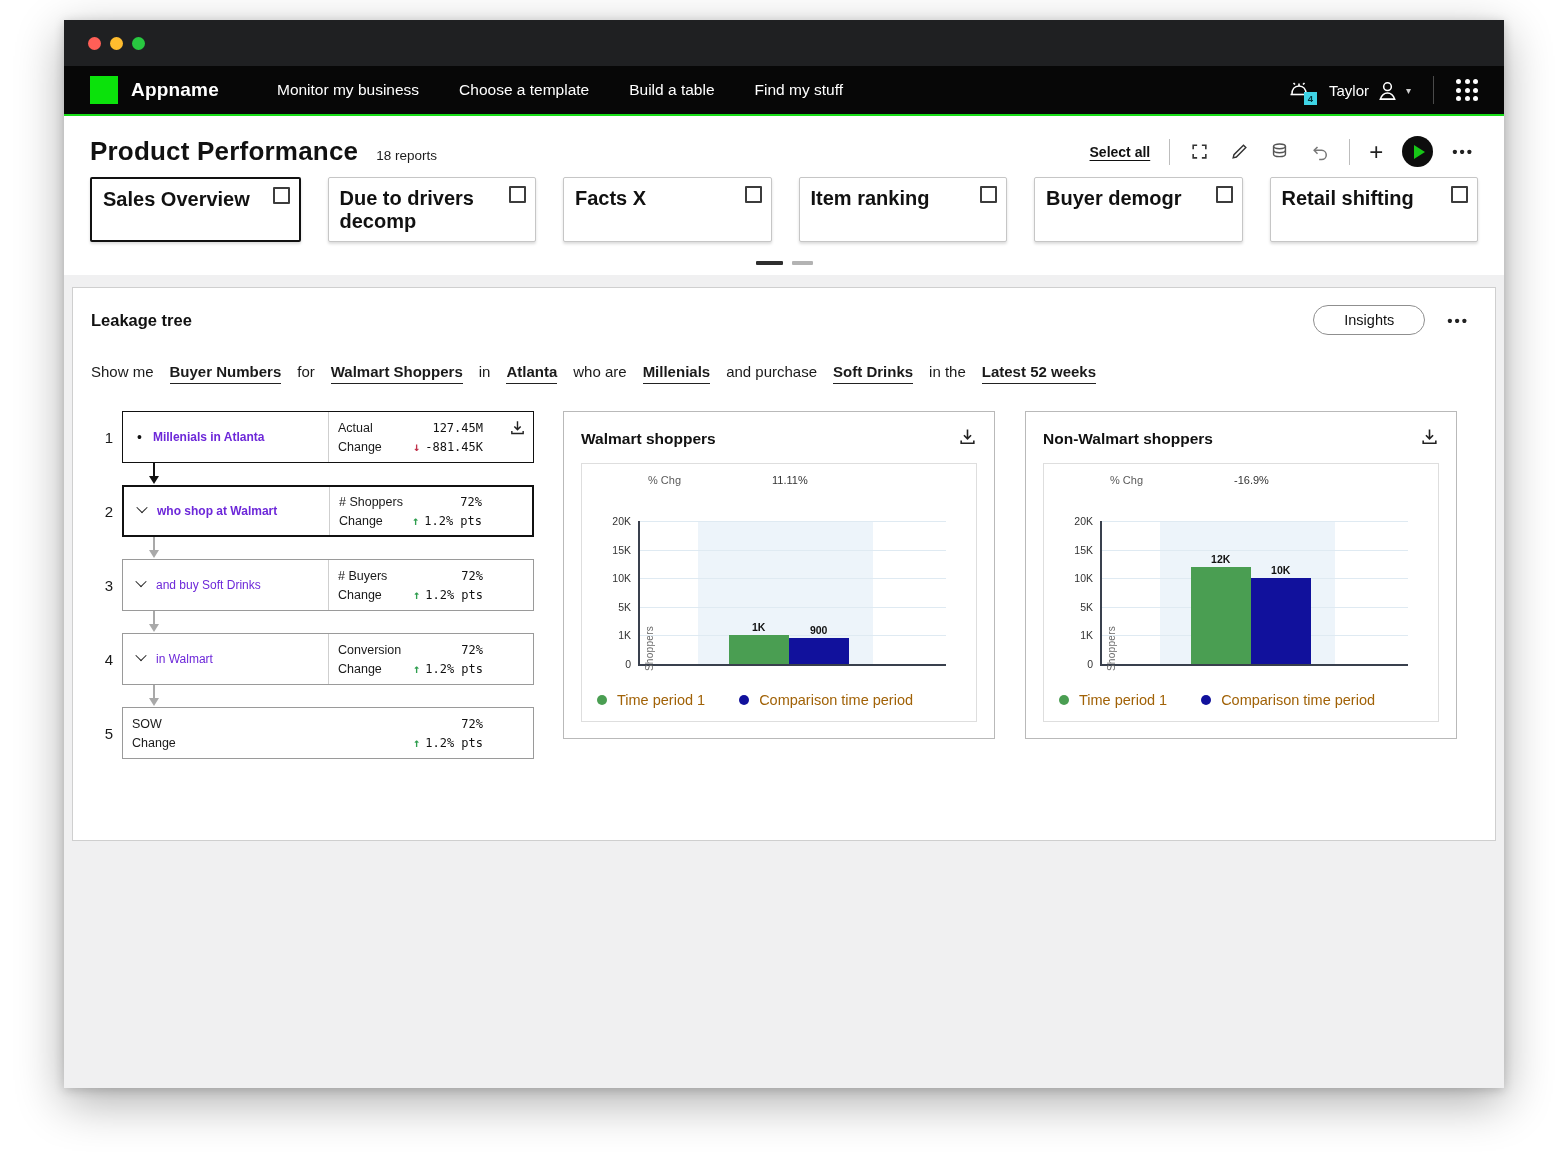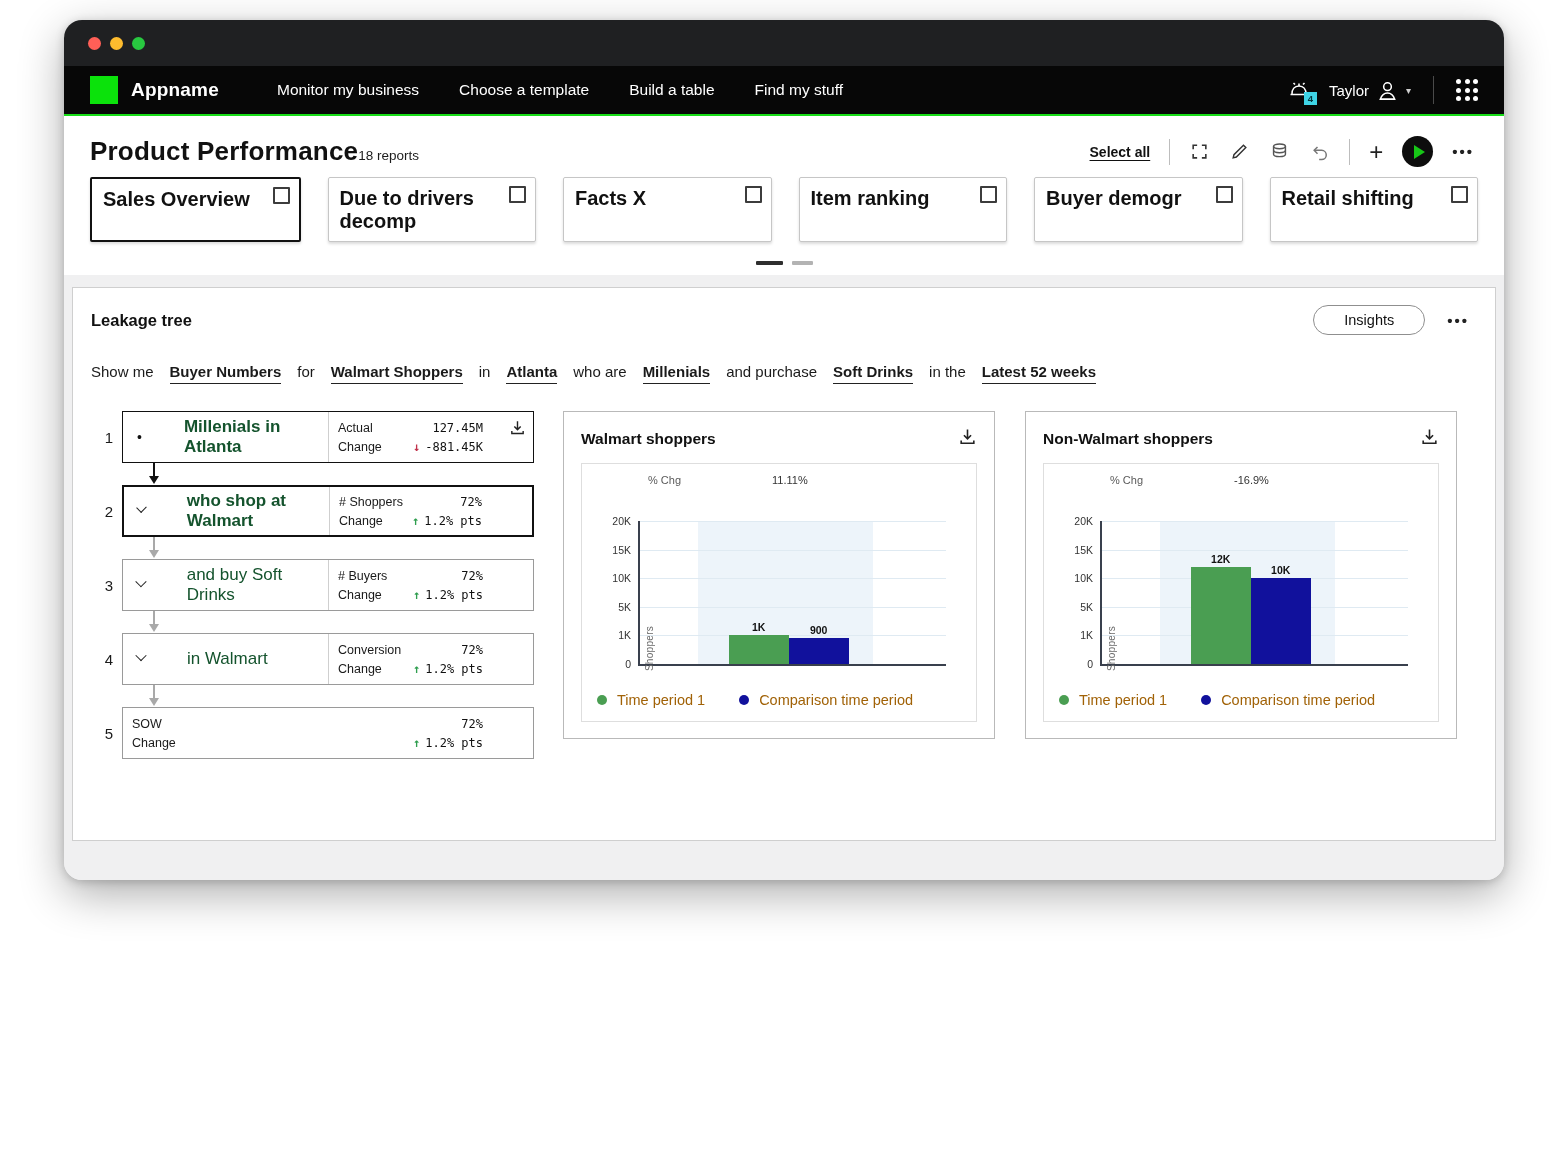--- a/index.html
+++ b/index.html
@@ -1,17 +1,17 @@
 <!DOCTYPE html>
 <html><head>
 <meta charset="utf-8">
 <style>
   * { margin:0; padding:0; box-sizing:border-box; }
   html,body { width:1568px; height:1152px; background:#ffffff; font-family:"Liberation Sans", sans-serif; }
-  .window { position:absolute; left:64px; top:20px; width:1440px; height:860px; border-radius:18px;
+  .window { position:absolute; left:64px; top:20px; width:1440px; height:1068px; border-radius:0;
             box-shadow:0 14px 45px rgba(0,0,0,.32), 0 2px 10px rgba(0,0,0,.18); overflow:hidden; background:#f0f0f1; }
   
   .titlebar { height:46px; background:#1f2022; display:flex; align-items:center; padding-left:24px; gap:9px; }
   .tl-dot { width:13px; height:13px; border-radius:50%; }
   .tl-red{background:#ff5f57}.tl-yellow{background:#febc2e}.tl-green{background:#28c840}
   
   .navbar { height:50px; background:#070707; border-bottom:2px solid #17dd17; display:flex; align-items:center; padding:0 26px; color:#fff; }
   .logo { width:28px; height:28px; background:#0be20b; }
   .appname { font-size:19px; font-weight:bold; margin-left:13px; letter-spacing:.2px; }
   .nav-items { display:flex; gap:40px; margin-left:58px; }
@@ -23,21 +23,21 @@
                 font-size:9.5px; font-weight:bold; display:flex; align-items:center; justify-content:center; }
   .user { display:flex; align-items:center; gap:7px; font-size:15px; }
   .caret { font-size:10px; color:#cfcfcf; }
   .nav-divider { width:1px; height:28px; background:#4a4a4a; margin:0 6px; }
   .grid-icon { display:grid; grid-template-columns:repeat(3,5px); grid-template-rows:repeat(3,5px); gap:3.5px; }
   .grid-icon span { width:5px; height:5px; border-radius:50%; background:#fff; }
   
   .white-section { background:#ffffff; padding:20px 26px 10px; }
   .header-row { display:flex; align-items:center; }
   .page-title { font-size:26px; font-weight:bold; color:#111; letter-spacing:.2px; }
-  .reports-count { font-size:13.5px; color:#1c1c1c; margin-top:8px; }
+  .reports-count { font-size:13.5px; color:#1c1c1c; margin-left:18px; margin-top:8px; }
   .toolbar { margin-left:auto; display:flex; align-items:center; gap:19px; margin-right:4px; }
   .select-all { font-size:14px; font-weight:bold; text-decoration:underline; text-underline-offset:3px; color:#111; cursor:pointer; }
   .tb-divider { width:1px; height:26px; background:#bdbdbd; }
   .tb-icon { width:21px; height:21px; display:flex; align-items:center; justify-content:center; color:#333; cursor:pointer; }
   .plus-icon { font-size:24px; font-weight:400; color:#222; line-height:18px; cursor:pointer; }
   .play-btn { width:31px; height:31px; border-radius:50%; background:#0d0d0d; display:flex; align-items:center; justify-content:center; cursor:pointer; }
   .play-tri { width:0; height:0; border-left:11px solid #17c617; border-top:7px solid transparent; border-bottom:7px solid transparent; margin-left:3px; }
   .more-dots { font-size:15px; font-weight:bold; letter-spacing:2px; color:#222; cursor:pointer; }
   
   .cards-row { display:flex; gap:27px; margin-top:10px; }
@@ -62,21 +62,21 @@
   .sentence .token { font-weight:bold; border-bottom:1.5px solid #222; padding-bottom:3px; cursor:pointer; }
   
   .content-row { display:flex; margin-top:27px; gap:29px; }
   .tree-col { width:443px; }
   .tree-row { display:flex; align-items:center; }
   .tree-num { width:22px; text-align:right; margin-right:9px; font-size:15px; color:#1a1a1a; }
   .node-box { flex:1; height:52px; border:1px solid #9a9a9a; background:#fff; display:flex; position:relative; }
   .node-box.b1 { border:1.5px solid #111; }
   .node-box.selected { border:2.5px solid #111; }
   .node-left { width:206px; display:flex; align-items:center; padding-left:14px; gap:11px; border-right:1px solid #cfcfcf; }
-  .node-label { font-size:17px; color:#14532d;margin-left:31px; }
+  .node-label { font-size:12px; color:#6d28d9; }
   .node-label.bold { font-weight:bold; }
   .bullet { font-size:14px; color:#111; }
   .chev { width:8px; height:8px; border-right:1.7px solid #222; border-bottom:1.7px solid #222; transform:rotate(45deg) translate(-1px,-1px); margin-top:-4px; }
   .node-right { flex:1; display:flex; flex-direction:column; justify-content:center; gap:5px; padding:0 50px 0 9px; }
   .metric-row { display:flex; align-items:center; font-size:12.5px; color:#1a1a1a; }
   .m-value { margin-left:auto; font-family:"DejaVu Sans Mono", monospace; font-size:12px; color:#111; display:flex; align-items:center; gap:5px; }
   .chg-arrow { font-weight:bold; font-size:12px; }
   .chg-arrow.up { color:#2f9e4f; }
   .chg-arrow.down { color:#c0314a; }
   .node-dl { position:absolute; right:7px; top:7px; color:#222; cursor:pointer; }

